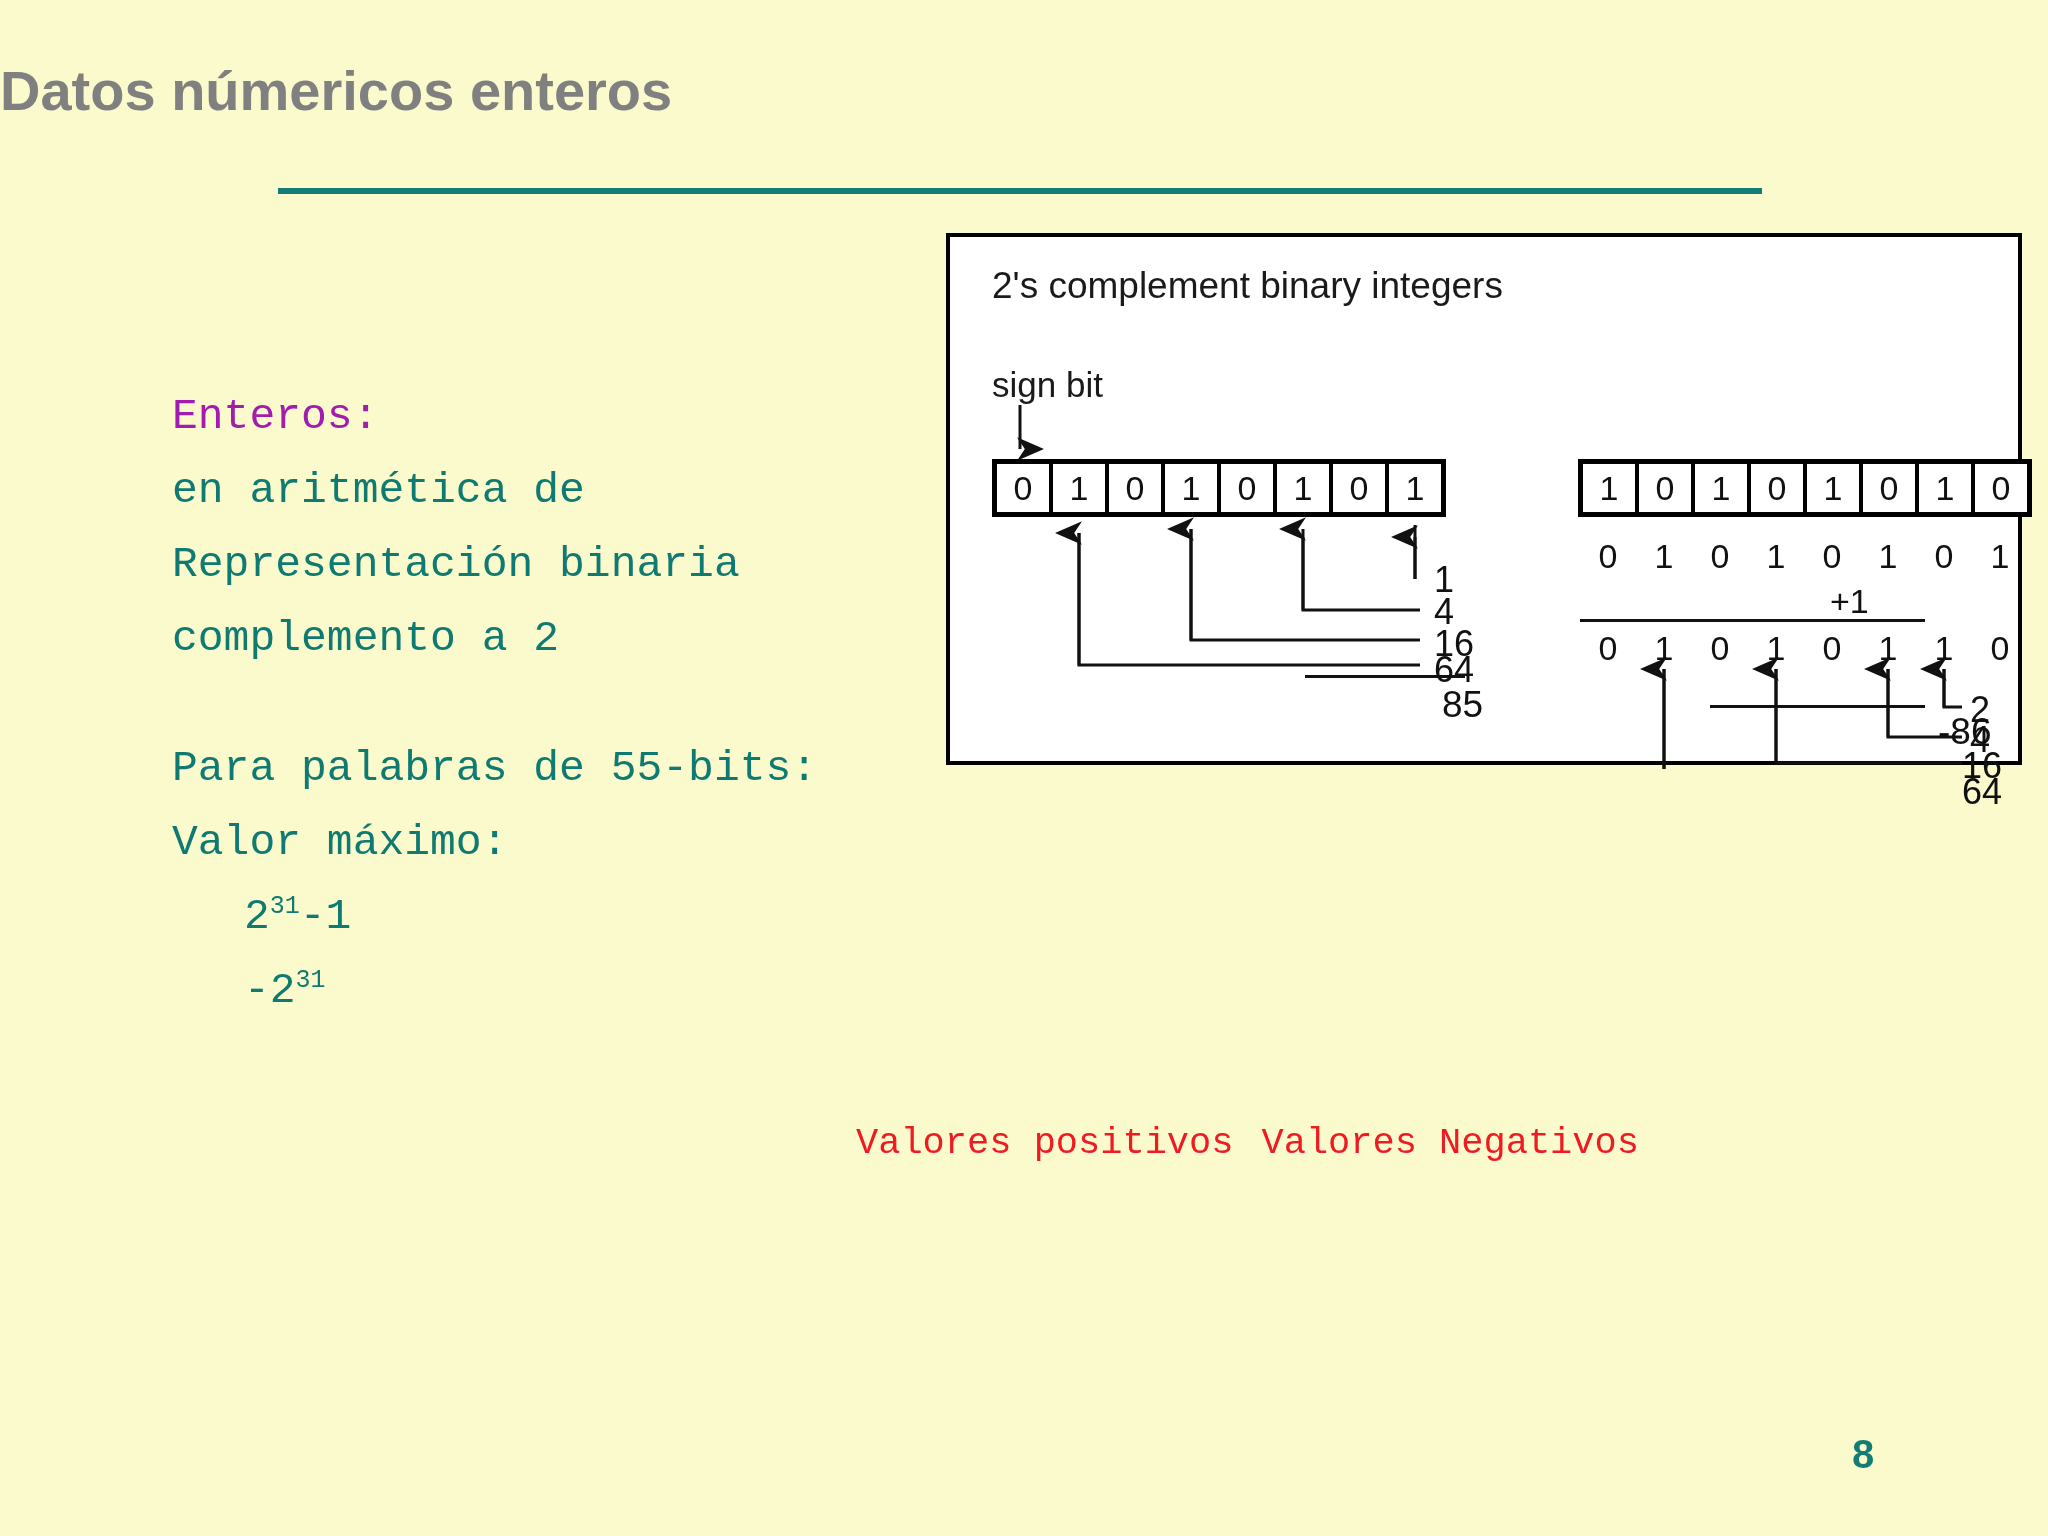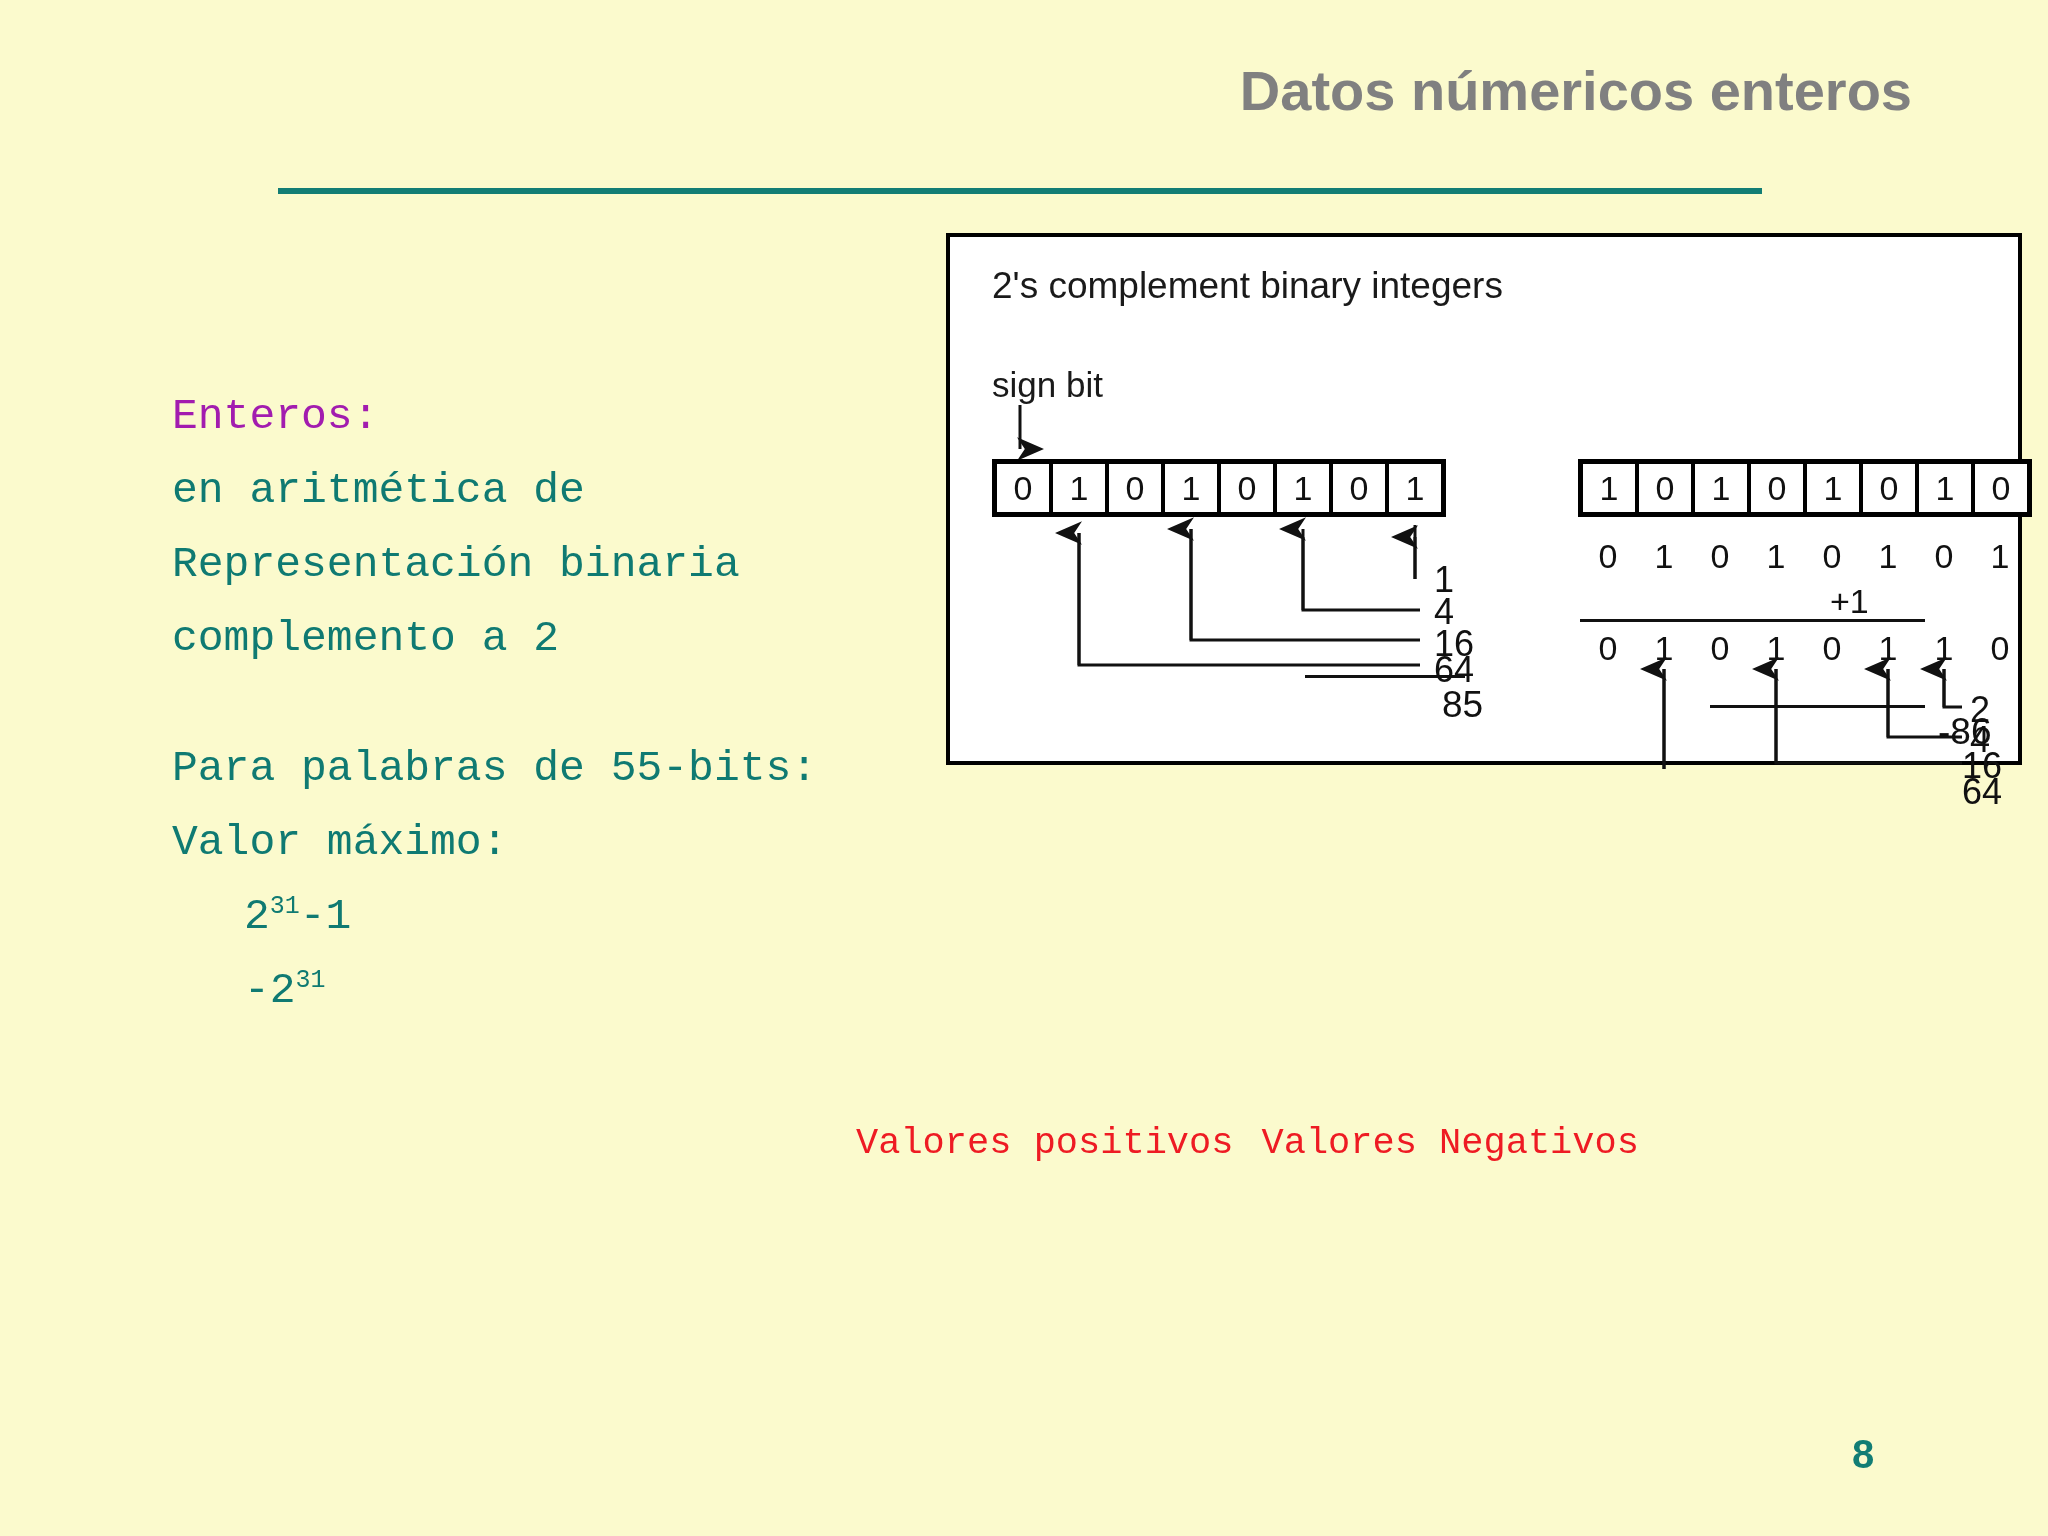--- a/index.html
+++ b/index.html
@@ -14,21 +14,21 @@
     overflow: hidden;
     position: relative;
   }
 
   
   .slide-title {
     position: absolute;
     left: 0;
     top: 58px;
     width: 1912px;
-    text-align: right;
+    text-align: left;
     font-family: "Liberation Sans", sans-serif;
     font-weight: bold;
     font-size: 56px;
     color: #808080;
     letter-spacing: 0px;
     white-space: nowrap;
   }
   .title-rule {
     position: absolute;
     left: 278px;

